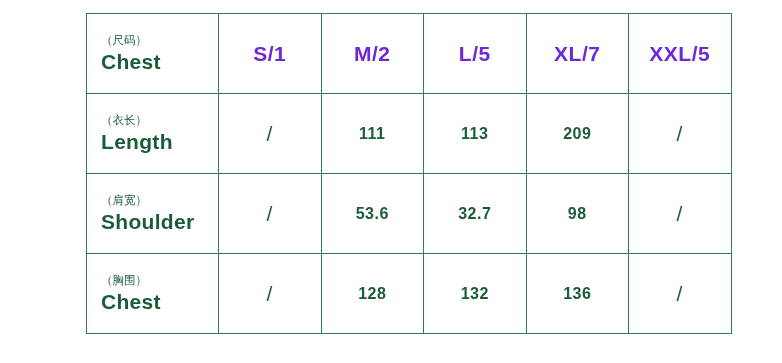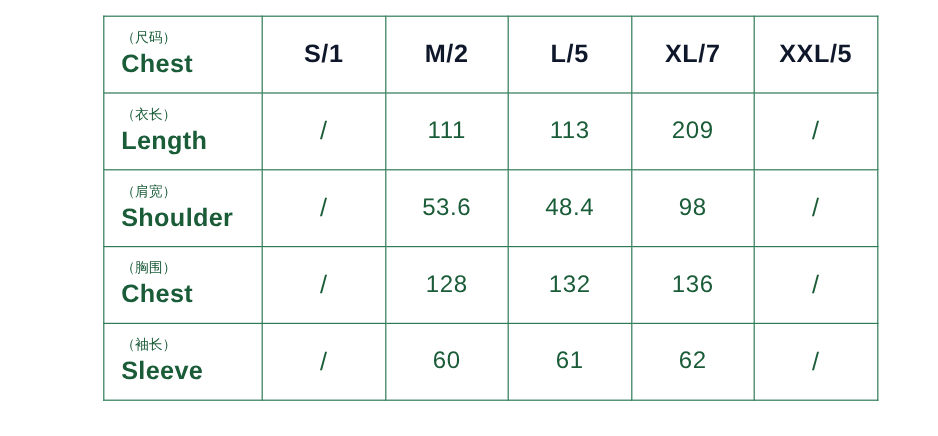--- a/index.html
+++ b/index.html
@@ -66,27 +66,27 @@
     letter-spacing: 0.3px;
     color: #1a5c38;
     margin-top: 1px;
   }
 
   .colhead-text {
     display: block;
     font-size: 21px;
     font-weight: bold;
     letter-spacing: 0.5px;
-    color: #0f172a;
+    color: #6d28d9;
   }
 
   .value {
     display: block;
-    font-size: 20px;
-    font-weight: normal;
+    font-size: 16px;
+    font-weight: bold;
     letter-spacing: 0.5px;
     color: #1a5c38;
   }
 
   .value.dash {
     font-weight: 400;
     font-size: 21px;
   }
 </style>
 </head>
@@ -145,21 +145,21 @@
           <span class="cn">（肩宽）</span>
           <span class="en">Shoulder</span>
         </td>
         <td class="datacell">
           <span class="value dash">/</span>
         </td>
         <td class="datacell">
           <span class="value">53.6</span>
         </td>
         <td class="datacell">
-          <span class="value">48.4</span>
+          <span class="value">32.7</span>
         </td>
         <td class="datacell">
           <span class="value">98</span>
         </td>
         <td class="datacell">
           <span class="value dash">/</span>
         </td>
       </tr>
 
       <tr>
@@ -177,37 +177,16 @@
           <span class="value">132</span>
         </td>
         <td class="datacell">
           <span class="value">136</span>
         </td>
         <td class="datacell">
           <span class="value dash">/</span>
         </td>
       </tr>
 
-      <tr>
-        <td class="rowhead">
-          <span class="cn">（袖长）</span>
-          <span class="en">Sleeve</span>
-        </td>
-        <td class="datacell">
-          <span class="value dash">/</span>
-        </td>
-        <td class="datacell">
-          <span class="value">60</span>
-        </td>
-        <td class="datacell">
-          <span class="value">61</span>
-        </td>
-        <td class="datacell">
-          <span class="value">62</span>
-        </td>
-        <td class="datacell">
-          <span class="value dash">/</span>
-        </td>
-      </tr>
 
     </tbody>
   </table>
 </div>
 
 </body></html>

